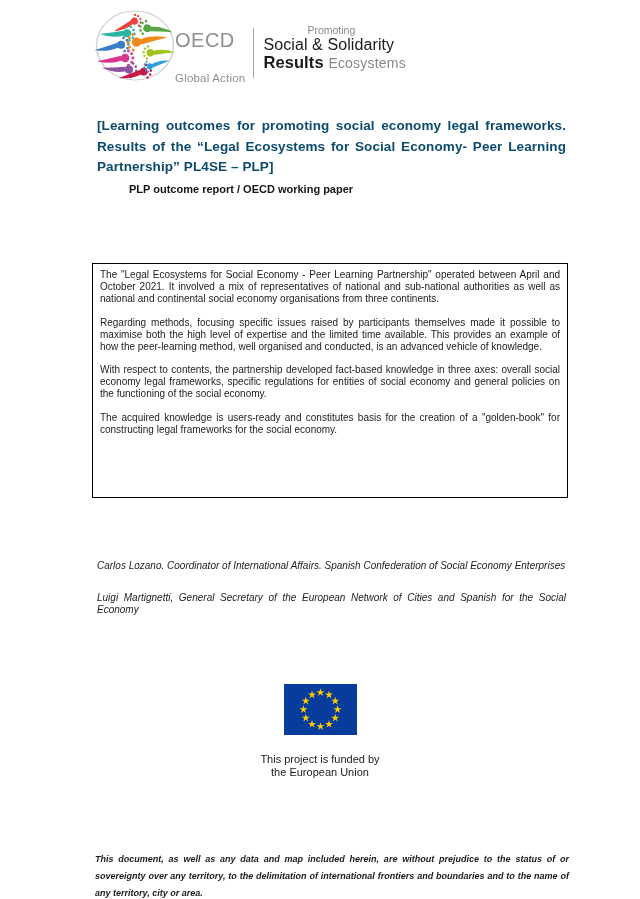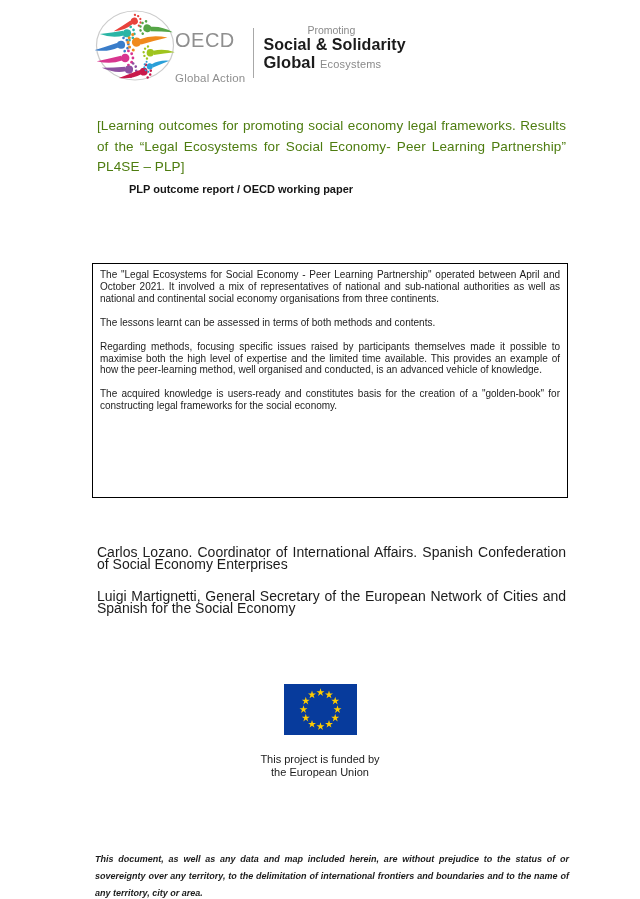--- a/index.html
+++ b/index.html
@@ -10,49 +10,49 @@
 
   
   .logo { position:absolute; left:95px; top:9px; display:flex; align-items:flex-start; }
   .hands-globe { width:80px; height:73px; }
   .oecd-col { padding-top:17px; margin-left:0px; text-align:left; }
   .oecd-word { font-size:20px; line-height:28px; color:#8f8f8f; letter-spacing:0.5px; font-weight:400; }
   .global-action { font-size:11.5px; line-height:12px; color:#8f8f8f; margin-top:18px; letter-spacing:0.2px; }
   .logo-divider { width:1px; height:50px; background:#a8a8a8; margin:19px 9px 0 8px; }
   .logo-right { padding-top:15px; }
   .promoting { font-size:10.5px; line-height:12px; color:#8a8a8a;padding-left:44px; }
-  .sse-line1 { font-size:16px; line-height:17px; font-weight:bold; color:#1b1b1b; letter-spacing:0.1px; }
+  .sse-line1 { font-size:16px; line-height:17px; font-weight:normal; color:#1b1b1b; letter-spacing:0.1px; }
   .sse-line2 { font-size:16.5px; line-height:18px; font-weight:bold; color:#1b1b1b; letter-spacing:0.1px; }
-  .ecosystems { font-size:11px; font-weight:normal; color:#8a8a8a; letter-spacing:0.2px; }
+  .ecosystems { font-size:14px; font-weight:normal; color:#8a8a8a; letter-spacing:0.2px; }
 
   
   .doc-title {
     position:absolute; left:97px; top:116px; width:469px;
-    font-size:13.5px; line-height:20.5px; font-weight:normal; color:#4d7c0f;
+    font-size:13.5px; line-height:20.5px; font-weight:bold; color:#0c4a6e;
     text-align:justify; letter-spacing:0.1px;
   }
   .doc-subtitle {
     position:absolute; left:97px; top:183px; width:469px;
     font-size:11px; font-weight:bold; color:#161616;padding-left:32px;
   }
 
   
   .abstract-box {
     position:absolute; left:92px; top:263px; width:476px; height:235px;
     border:1px solid #000; box-sizing:border-box; padding:5px 7px 5px 7px;
   }
   .abstract-box p {
     margin:0 0 12px 0; font-size:10px; line-height:11.9px; color:#1c1c1c;
     text-align:justify;
   }
   .abstract-box p:last-child { margin-bottom:4px; }
 
   
   .authors { position:absolute; left:97px; top:546px; width:469px; }
-  .authors p { margin:0 0 20px 0; font-size:14px; line-height:12px; color:#1c1c1c; text-align:justify; }
+  .authors p { margin:14px 0 20px 0; font-size:10px; line-height:12px; color:#1c1c1c; text-align:justify;font-style:italic; }
 
   
   .eu-block { position:absolute; left:240px; top:684px; width:160px; text-align:center; }
   .eu-flag { width:73px; height:51px; display:block; margin:0 auto; }
   .eu-caption { font-size:11px; line-height:13px; color:#1b1b1b; margin-top:18px; }
 
   
   .footer-disclaimer {
     position:absolute; left:95px; top:851px; width:474px;
     font-size:9px; line-height:17px; font-style:italic; font-weight:bold;
@@ -157,32 +157,32 @@
       </g>
     </svg>
   <div class="oecd-col">
     <div class="oecd-word">OECD</div>
     <div class="global-action">Global Action</div>
   </div>
   <div class="logo-divider"></div>
   <div class="logo-right">
     <div class="promoting">Promoting</div>
     <div class="sse-line1">Social &amp; Solidarity</div>
-    <div class="sse-line2"><span>Global</span> <span class="ecosystems">Ecosystems</span></div>
+    <div class="sse-line2"><span>Results</span> <span class="ecosystems">Ecosystems</span></div>
   </div>
 </div>
 
 <div class="doc-title">[Learning outcomes for promoting social economy legal frameworks. Results of the “Legal Ecosystems for Social Economy- Peer Learning Partnership” PL4SE – PLP]</div>
 
 <div class="doc-subtitle">PLP outcome report / OECD working paper</div>
 
 <div class="abstract-box">
   <p>The "Legal Ecosystems for Social Economy - Peer Learning Partnership" operated between April and October 2021. It involved a mix of representatives of national and sub-national authorities as well as national and continental social economy organisations from three continents.</p>
-  <p>The lessons learnt can be assessed in terms of both methods and contents.</p>
   <p>Regarding methods, focusing specific issues raised by participants themselves made it possible to maximise both the high level of expertise and the limited time available. This provides an example of how the peer-learning method, well organised and conducted, is an advanced vehicle of knowledge.</p>
+  <p>With respect to contents, the partnership developed fact-based knowledge in three axes: overall social economy legal frameworks, specific regulations for entities of social economy and general policies on the functioning of the social economy.</p>
   <p>The acquired knowledge is users-ready and constitutes basis for the creation of a "golden-book" for constructing legal frameworks for the social economy.</p>
 </div>
 
 <div class="authors">
   <p>Carlos Lozano. Coordinator of International Affairs. Spanish Confederation of Social Economy Enterprises</p>
   <p>Luigi Martignetti, General Secretary of the European Network of Cities and Spanish for the Social Economy</p>
 </div>
 
 <div class="eu-block">
   <svg class="eu-flag" viewBox="0 0 73 51">

